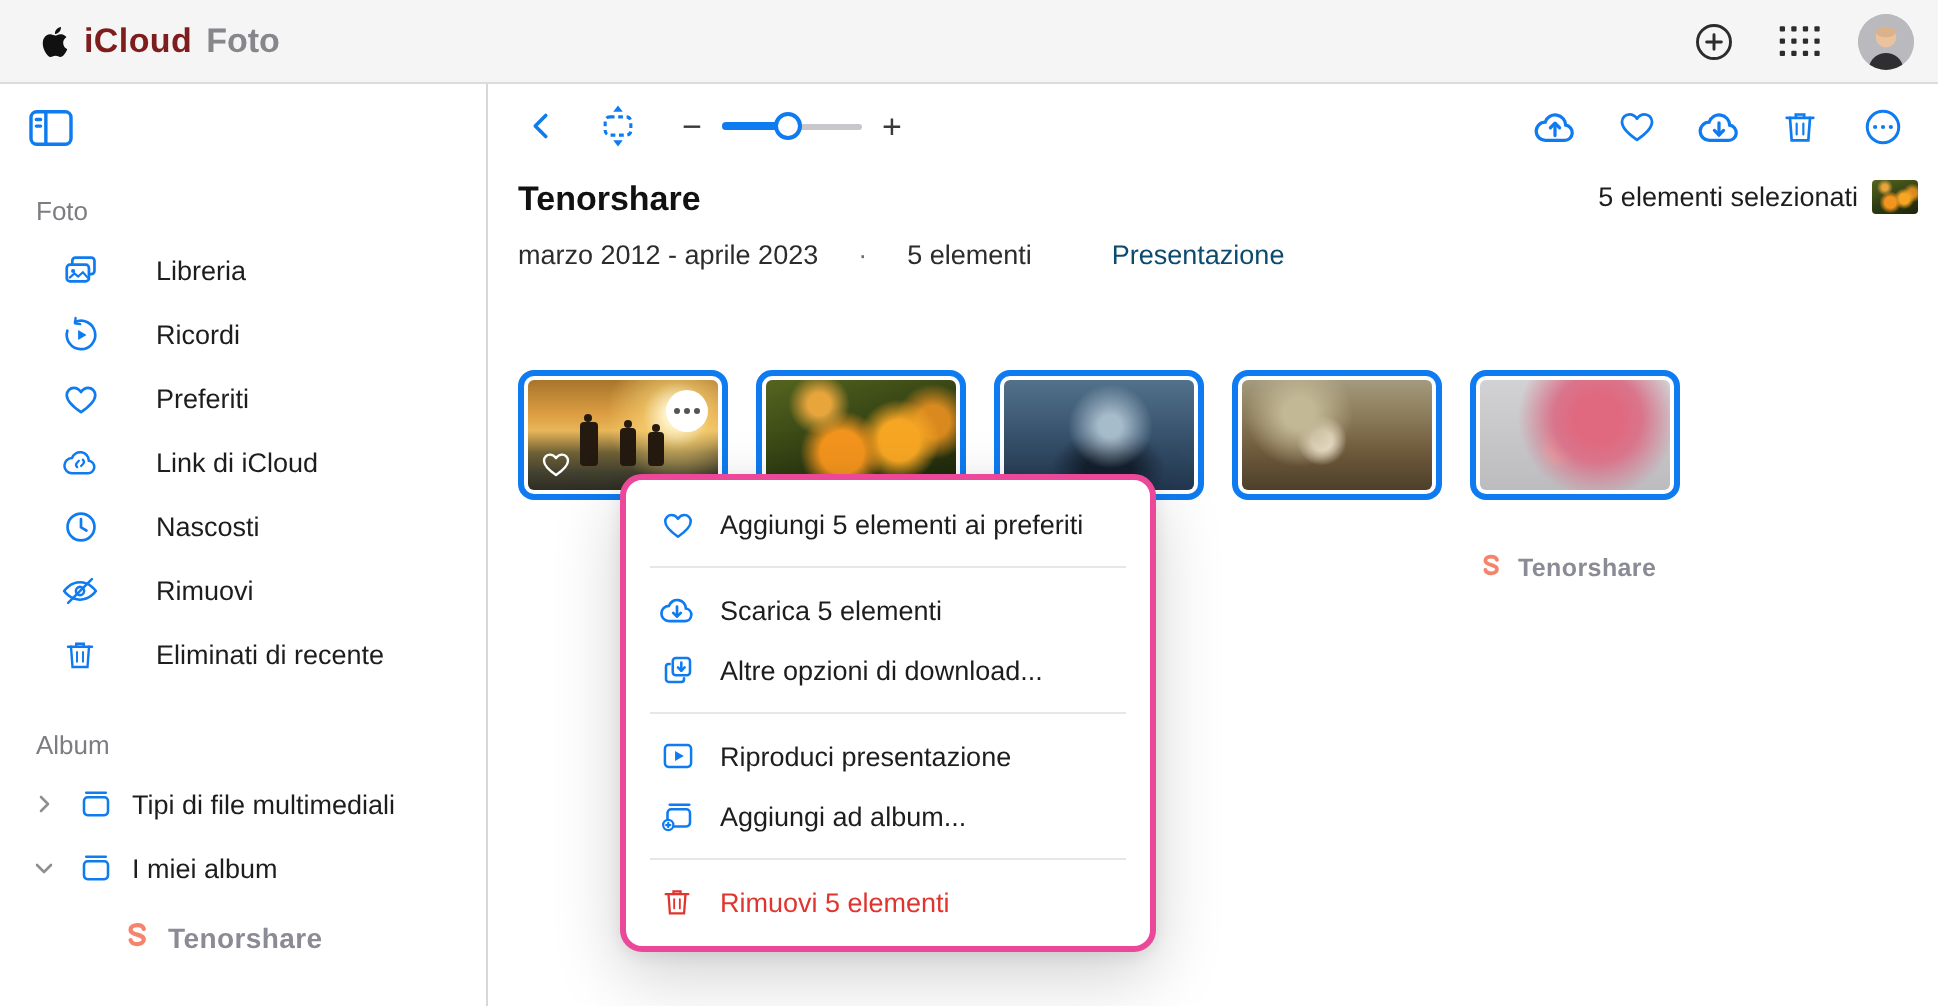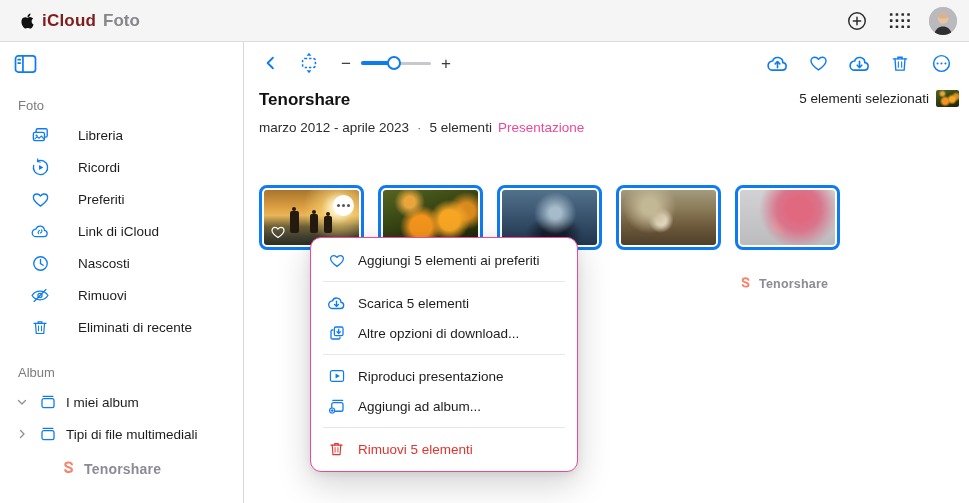--- a/index.html
+++ b/index.html
@@ -44,23 +44,23 @@
   .slider .thumb { position:absolute; top:0; left:calc(47% - 7px); width:14px; height:14px; border-radius:50%;
                    background:#fff; border:2.5px solid #0f7bf0; }
   .tb-right { margin-left:auto; display:flex; align-items:center; gap:17px; padding-right:2px; }
 
   .title-row { position:absolute; top:48px; left:14px; right:10px; display:flex; align-items:flex-start; }
   .album-title { font-size:17px; font-weight:700; color:#111; }
   .selection { margin-left:auto; display:flex; align-items:center; gap:7px; }
   .selection-label { font-size:13.5px; color:#1d1d1f; }
   .mini-thumb { width:23px; height:17px; border-radius:2px; }
 
-  .subtitle-row { position:absolute; top:78px; left:14px; display:flex; align-items:center; gap:6px; font-size:13.5px; color:#2c2c2e; }
+  .subtitle-row { position:absolute; top:78px; left:14px; display:flex; align-items:center; gap:18px; font-size:13.5px; color:#2c2c2e; }
   .subtitle-row .dot { color:#6e6e73; margin:0 2px; }
-  .link { color:#ec4899; cursor:pointer; }
+  .link { color:#0c4a6e; cursor:pointer; margin-left:22px; }
 
   
   .photos { position:absolute; top:143px; left:14px; display:flex; gap:14px; }
   .thumb { position:relative; width:105px; height:65px; border:3px solid #0f7bf0; border-radius:8px;
            padding:2px; background:#fff; cursor:pointer; }
   .thumb .img { width:100%; height:100%; border-radius:3px; position:relative; overflow:hidden; }
   .ph1 { background:
       radial-gradient(circle at 78% 32%, rgba(255,246,205,.95) 0 7%, rgba(252,215,120,.55) 20%, rgba(252,215,120,0) 42%),
       linear-gradient(180deg,#a8752c 0%,#dd9f42 32%,#e8b659 46%,#6f6136 66%,#43412f 84%,#2e2d24 100%); }
   .fig { position:absolute; background:#241a10; border-radius:2px; }
@@ -90,21 +90,21 @@
                   display:flex; align-items:center; justify-content:center; gap:2px; cursor:pointer; }
   .more-dot-btn i { width:3px; height:3px; border-radius:50%; background:#555; }
   .ph-heart { position:absolute; left:6px; bottom:5px; width:16px; height:16px; color:#fff; }
 
   
   .content-wm { position:absolute; top:234px; left:493px; display:flex; align-items:center; gap:6px; }
   .content-wm .wm-text { font-size:12.5px; }
 
   
   .ctx-menu { position:absolute; top:195px; left:65px; width:268px; background:#fff; border-radius:11px;
-              border:1px solid #ec4899; box-shadow:0 12px 34px rgba(0,0,0,.18), 0 2px 8px rgba(0,0,0,.08);
+              border:3px solid #ec4899; box-shadow:0 12px 34px rgba(0,0,0,.18), 0 2px 8px rgba(0,0,0,.08);
               padding:7px 0; z-index:10; }
   .menu-item { display:flex; align-items:center; gap:12px; height:30px; padding:0 16px; font-size:13.5px; cursor:pointer; }
   .mi-icon { width:19px; height:19px; display:flex; align-items:center; justify-content:center; color:#0f7bf0; flex:0 0 auto; }
   .menu-item.danger { color:#e0342e; }
   .menu-item.danger .mi-icon { color:#e0342e; }
   .menu-sep { height:1px; background:#e7e7ea; margin:6px 12px; }
 
   svg { display:block; }
 </style>
 </head>
@@ -234,44 +234,44 @@
           </svg>
         </span>
       <span>Eliminati di recente</span>
     </div>
 
     <div class="section-title">Album</div>
 
     <div class="side-item tree">
       <span class="chev">
           <svg width="12" height="12" viewBox="0 0 24 24" fill="none" stroke="currentColor" stroke-width="2.6" stroke-linecap="round" stroke-linejoin="round">
-            <path d="M5 9l7 7 7-7"></path>
+            <path d="M9 5l7 7-7 7"></path>
           </svg>
         </span>
       <span class="sicon">
           <svg width="18" height="18" viewBox="0 0 24 24" fill="none" stroke="currentColor" stroke-width="1.7" stroke-linecap="round">
             <path d="M5.5 4.5h13"></path>
             <rect x="4" y="7.5" width="16" height="12" rx="2.5"></rect>
           </svg>
         </span>
-      <span>I miei album</span>
+      <span>Tipi di file multimediali</span>
     </div>
     <div class="side-item tree">
       <span class="chev">
           <svg width="12" height="12" viewBox="0 0 24 24" fill="none" stroke="currentColor" stroke-width="2.6" stroke-linecap="round" stroke-linejoin="round">
-            <path d="M9 5l7 7-7 7"></path>
+            <path d="M5 9l7 7 7-7"></path>
           </svg>
         </span>
       <span class="sicon">
           <svg width="18" height="18" viewBox="0 0 24 24" fill="none" stroke="currentColor" stroke-width="1.7" stroke-linecap="round">
             <path d="M5.5 4.5h13"></path>
             <rect x="4" y="7.5" width="16" height="12" rx="2.5"></rect>
           </svg>
         </span>
-      <span>Tipi di file multimediali</span>
+      <span>I miei album</span>
     </div>
 
     <div class="wm-row">
       <svg width="17" height="17" viewBox="0 0 24 24" fill="none" stroke="#f5846c" stroke-width="3" stroke-linecap="round">
           <path d="M16.8 6.3c-.5-1.7-2.3-2.7-4.6-2.7-2.6 0-4.7 1.3-4.7 3.2 0 4.4 9.3 2.6 9.3 7 0 1.9-2.1 3.2-4.7 3.2-2.3 0-4.1-1-4.6-2.7"></path>
         </svg>
       <span class="wm-text">Tenorshare</span>
     </div>
   </div>
 

